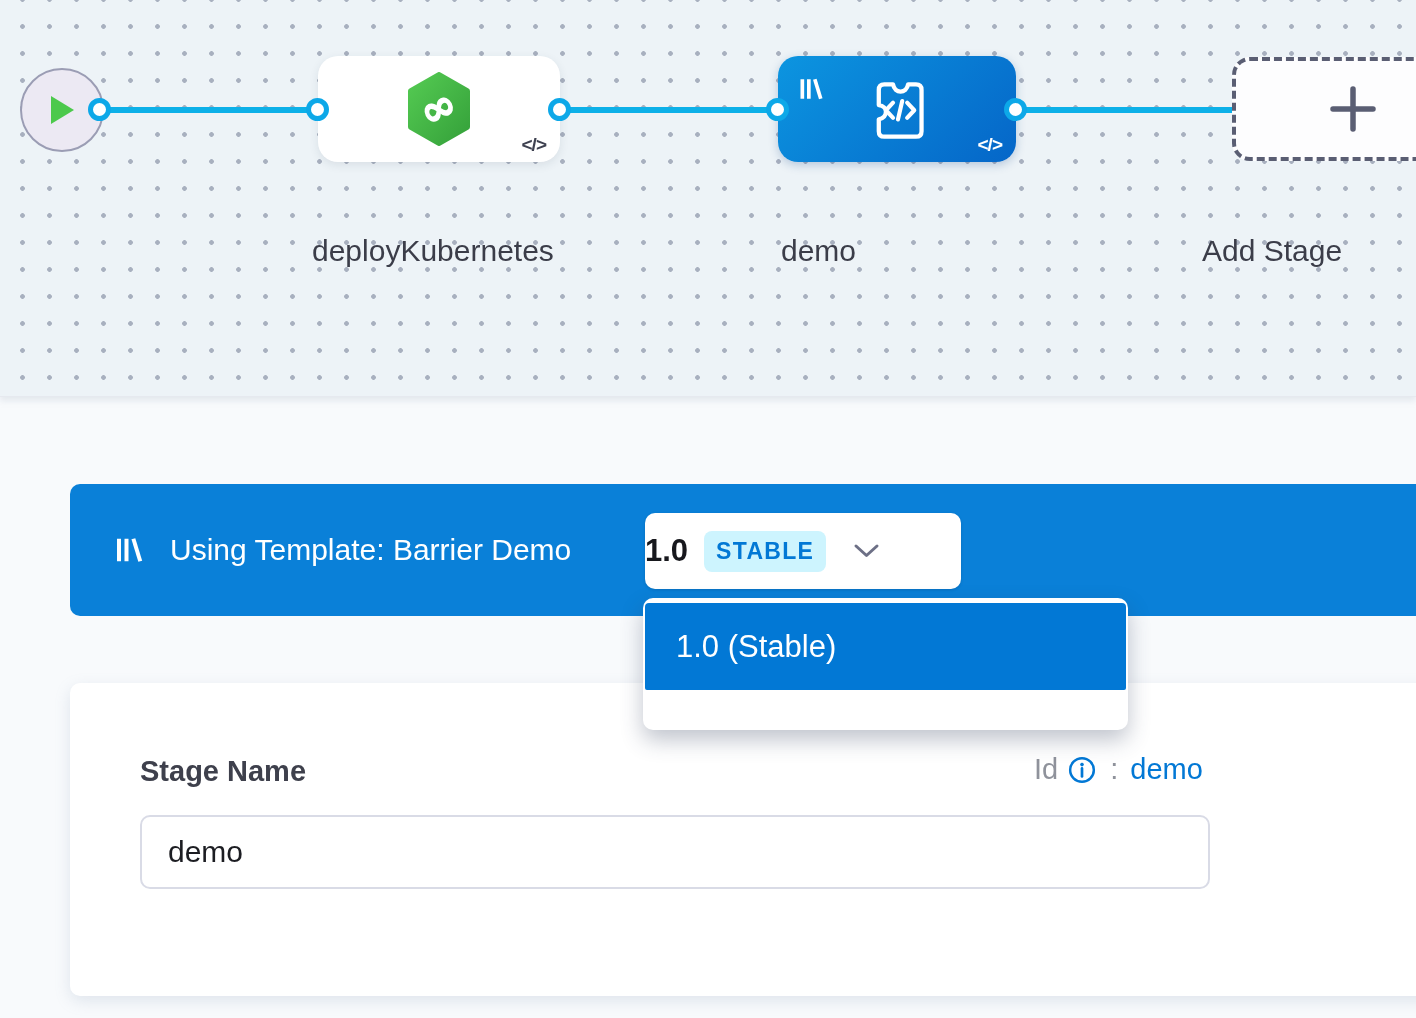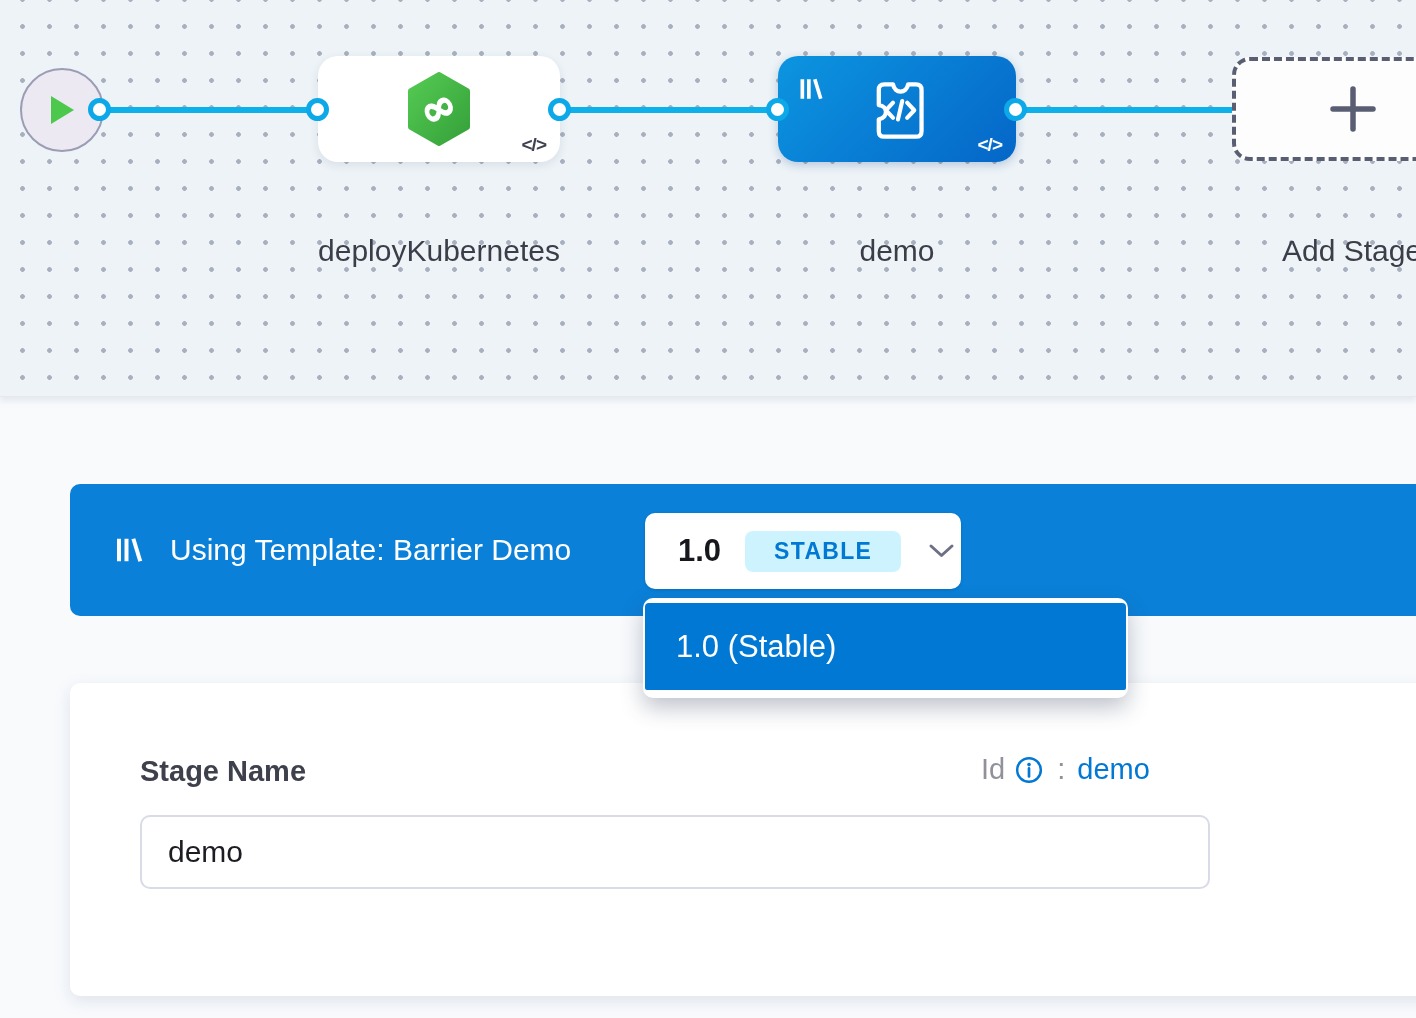--- a/index.html
+++ b/index.html
@@ -43,62 +43,62 @@
     border:4px dashed #5a5e73;border-radius:18px;height:104px;top:57px;
   }
   .code-glyph{
     position:absolute;right:14px;bottom:6px;font-size:19px;font-weight:700;
     letter-spacing:-1px;font-family:"Liberation Sans",sans-serif;
   }
   .code-dark{color:#3e4150;} .code-white{color:#ffffff;}
   .lib-icon-node{position:absolute;left:20px;top:20px;}
   .stage-label{
     position:absolute;top:222px;font-size:30px;line-height:57px;color:#3b3d49;
-    text-align:center;word-break:break-all;z-index:2;
+    word-break:break-all;z-index:2;
   }
   .label-deploy{left:312px;width:254px;}
   .label-demo{left:781px;width:232px;}
   .label-add{left:1202px;width:300px;word-break:normal;white-space:nowrap;}
   
   .banner{
     position:absolute;left:70px;top:484px;width:1360px;height:132px;
     background:#0a80d8;border-radius:10px;z-index:4;
     display:flex;align-items:center;
   }
   .banner-title{color:#ffffff;font-size:30px;font-weight:500;margin-left:26px;}
   .banner-lib{margin-left:44px;display:flex;align-items:center;}
   .version-box{
     position:absolute;left:575px;top:29px;width:316px;height:76px;background:#fff;
     border-radius:10px;display:flex;align-items:center;box-shadow:0 1px 3px rgba(0,40,80,0.2);
     cursor:pointer;
   }
-  .version-num{margin-left:33px;font-size:31px;font-weight:600;color:#17181d;}
+  .version-num{font-size:31px;font-weight:600;color:#17181d;}
   .version-badge{
-    margin-left:24px;background:#cdf4fe;color:#0278d5;font-size:23px;font-weight:700;
-    letter-spacing:1.3px;padding:7px 29px;border-radius:8px;
+    margin-left:16px;background:#cdf4fe;color:#0278d5;font-size:23px;font-weight:700;
+    letter-spacing:1.3px;padding:7px 12px;border-radius:8px;
   }
   .version-chevron{margin-left:27px;display:flex;align-items:center;}
   
   .dropdown{
-    position:absolute;left:643px;top:598px;width:485px;height:100px;background:#fff;
+    position:absolute;left:643px;top:598px;width:485px;height:132px;background:#fff;
     border-radius:10px;box-shadow:0 10px 22px rgba(45,60,90,0.30);z-index:6;
     box-sizing:border-box;padding:5px 2px 12px 2px;
   }
   .dropdown-item{
     height:87px;background:#0278d5;border-radius:4px 4px 2px 2px;
     display:flex;align-items:center;padding-left:31px;
     color:#fff;font-size:31px;cursor:pointer;
   }
   
   .card{
     position:absolute;left:70px;top:683px;width:1370px;height:313px;background:#fff;
     border-radius:10px;box-shadow:0 5px 16px rgba(125,145,175,0.20);z-index:3;
   }
   .stage-name-label{position:absolute;left:70px;top:72px;font-size:29px;font-weight:600;color:#3e404c;text-align:right;}
-  .id-line{position:absolute;left:911px;top:70px;display:flex;align-items:center;font-size:29px;}
+  .id-line{position:absolute;left:964px;top:70px;display:flex;align-items:center;font-size:29px;}
   .id-label{color:#8f929b;}
   .id-info{margin-left:10px;display:flex;align-items:center;cursor:pointer;}
   .id-colon{color:#8f929b;margin-left:14px;}
   .id-value{color:#0278d5;font-weight:500;margin-left:12px;}
   .stage-name-input{
     position:absolute;left:70px;top:132px;width:1070px;height:74px;box-sizing:border-box;
     border:2px solid #d9dbe6;border-radius:10px;background:#fff;
     font-size:30px;color:#1c1d22;padding:0 0 0 26px;outline:none;
     font-family:"Liberation Sans",sans-serif;
   }

